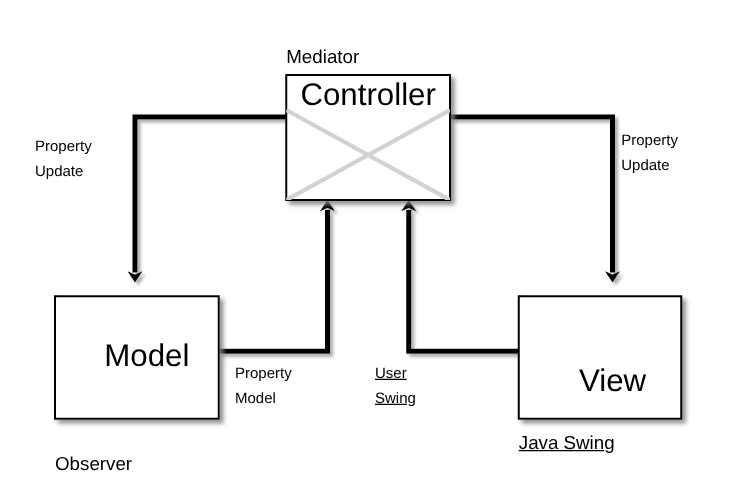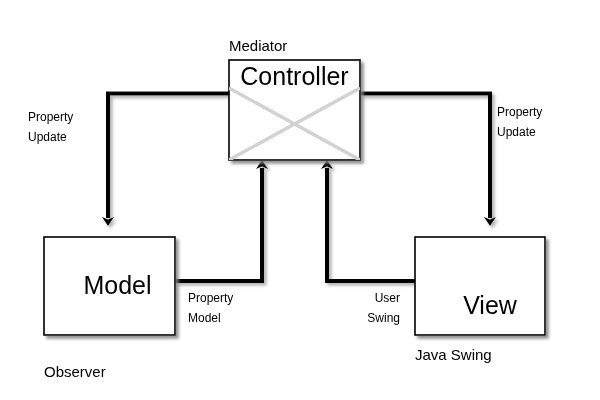--- a/index.html
+++ b/index.html
@@ -40,31 +40,31 @@
     font-size: 15px;
     line-height: 1;
     text-align: left;
   }
   
   .edge-label {
     font-size: 12px;
     line-height: 20px;
   }
   .edge-label.align-left  { text-align: left;  }
-  .edge-label.align-right { text-align: right; }
+  .edge-label.align-right { text-align: left; text-decoration: underline; }
 
   
   #ctrl-title    { left: 229px; top: 64px;  width: 131px; }
   #ctrl-caption  { left: 229px; top: 38px;  width: 131px; }
 
   #model-title   { left: 44px;  top: 273px; width: 147px; }
   #model-caption { left: 44px;  top: 364px; width: 131px; }
 
   #view-title    { left: 415px; top: 273px; width: 150px; margin-top: 20px; }
-  #view-caption  { left: 415px; top: 347px; width: 130px; }
+  #view-caption  { left: 415px; top: 347px; width: 130px; text-decoration: underline; }
 
   #lbl-property-update  { left: 28px;  top: 107px; width: 110px; }
   #lbl-component-update { left: 497px; top: 102px; width: 100px; }
   #lbl-property-change  { left: 188px; top: 288px; width: 110px; }
   #lbl-user-action      { left: 300px; top: 288px; width: 100px; }
 </style>
 </head>
 <body>
 
 <div id="diagram-root">

